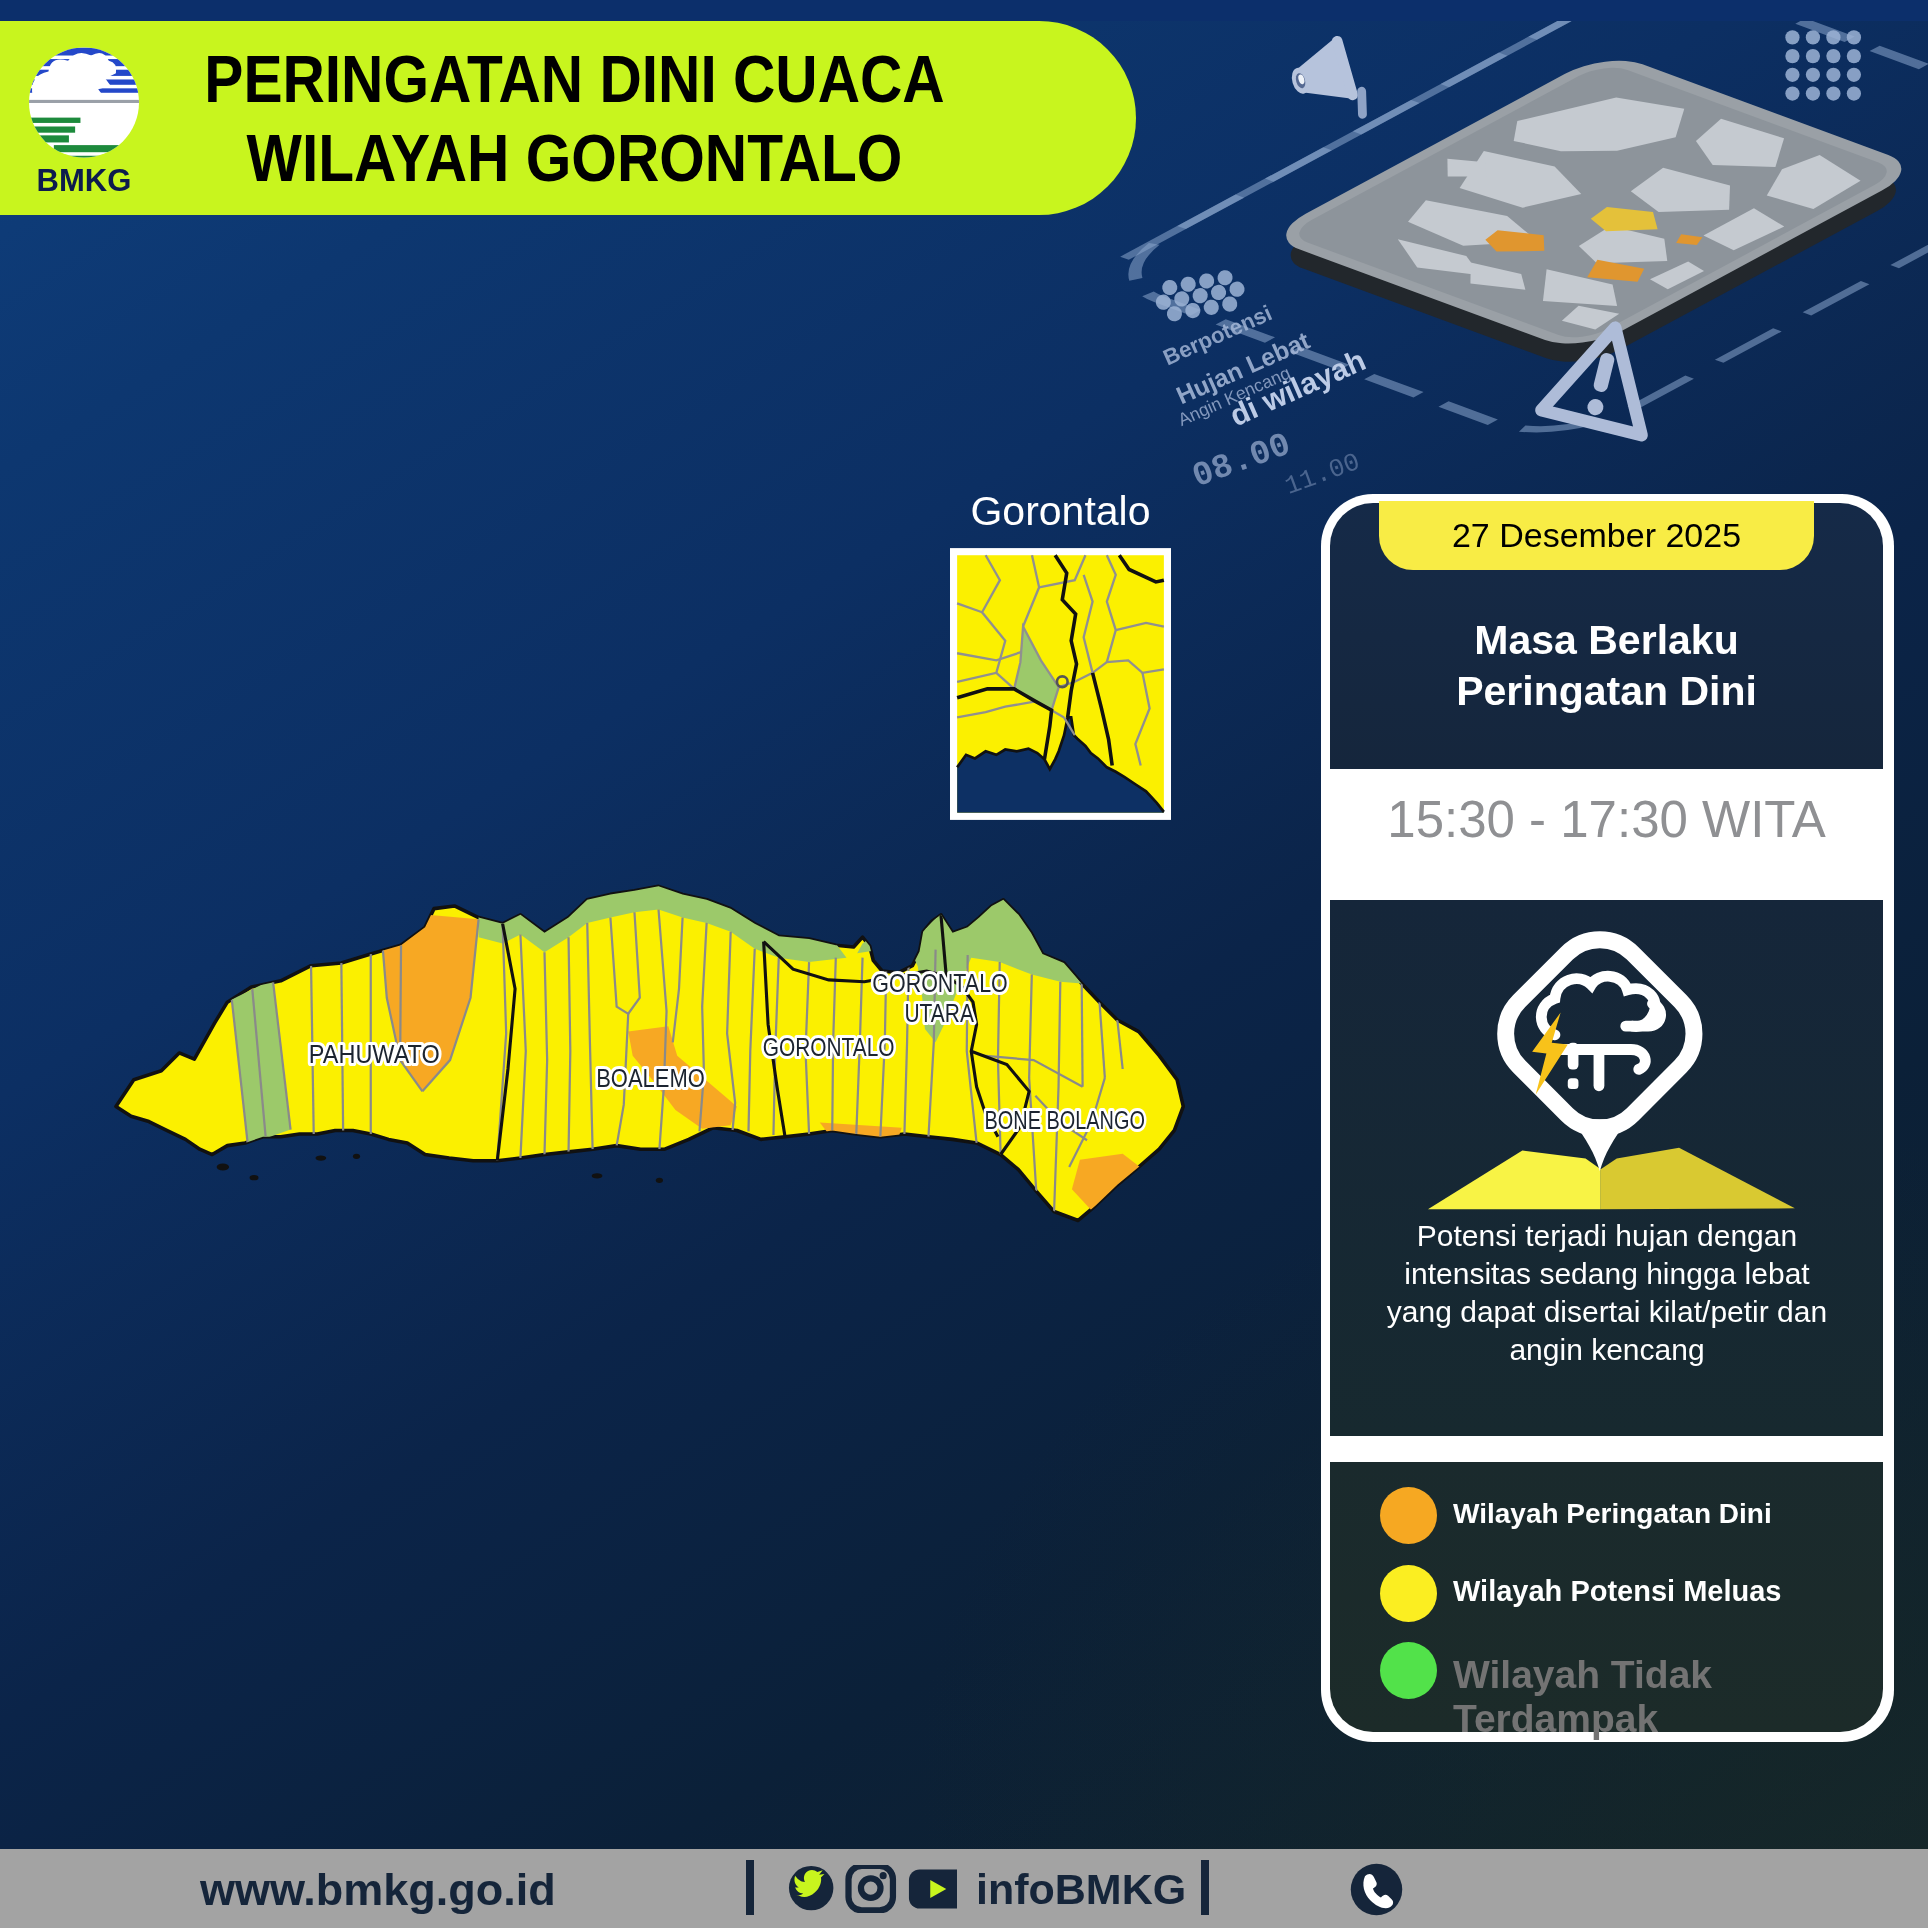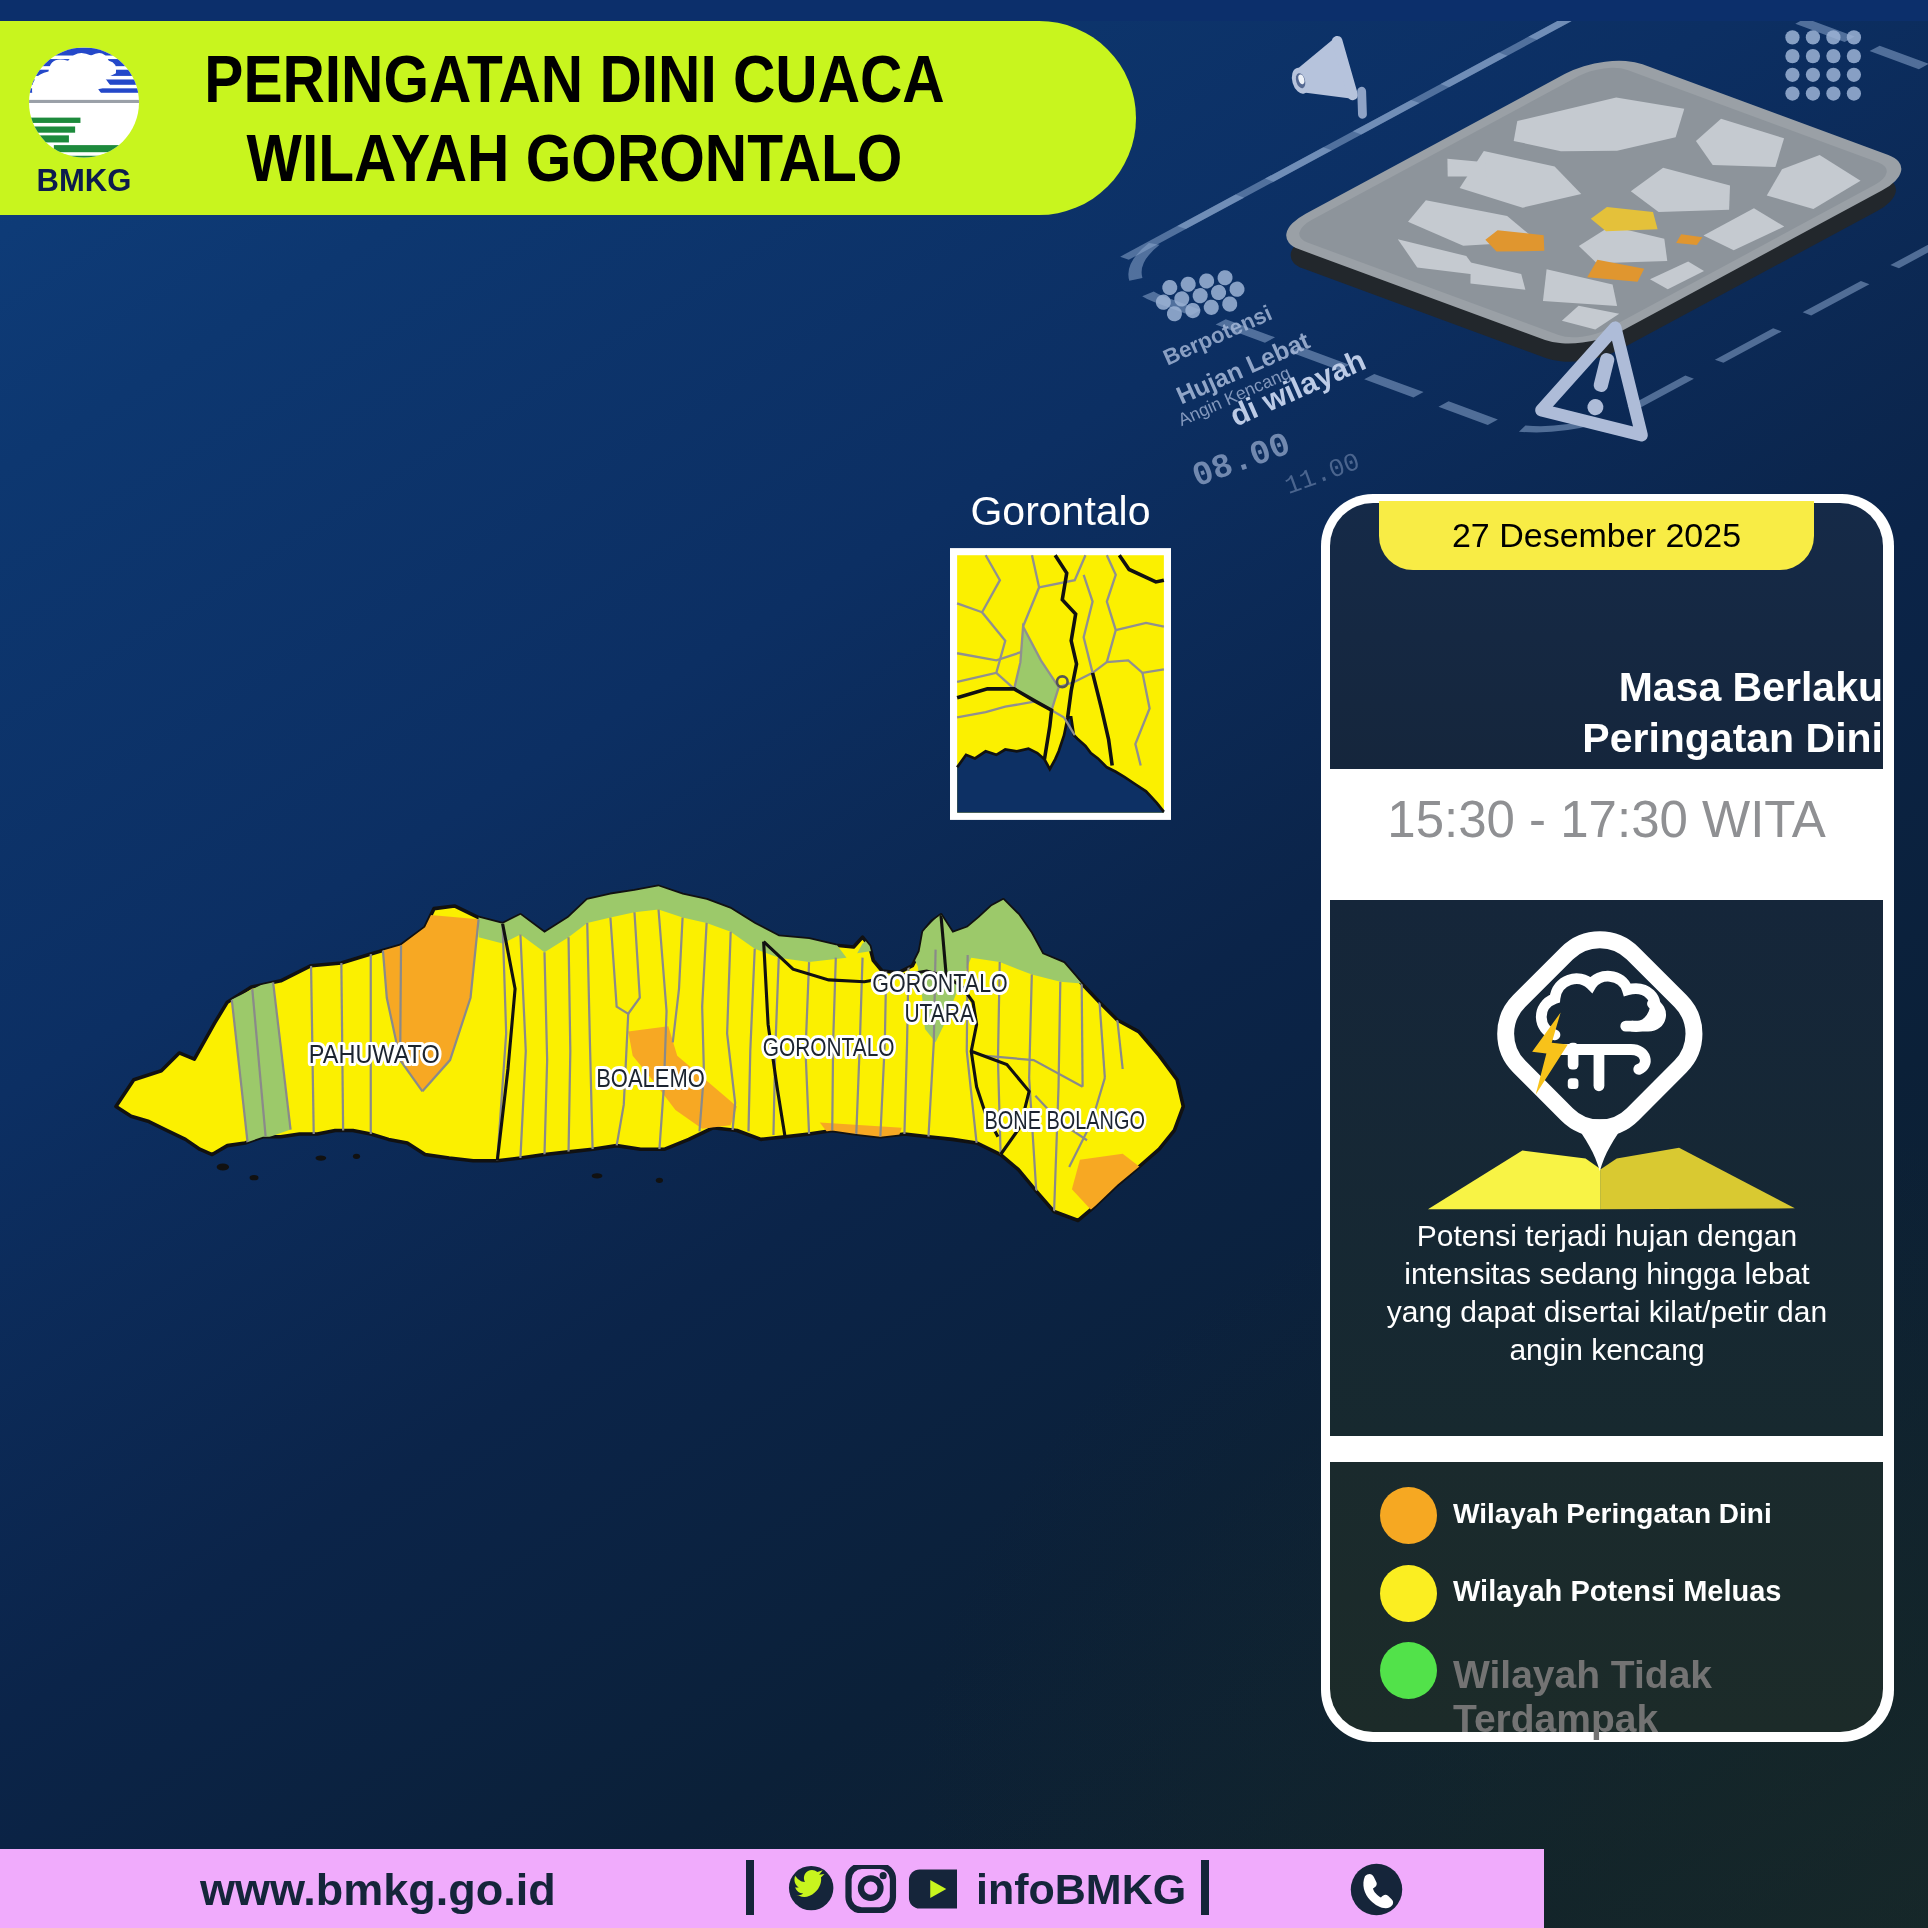--- a/index.html
+++ b/index.html
@@ -280,21 +280,21 @@
     <text x="1095" y="287" textLength="180" lengthAdjust="spacingAndGlyphs">BONE BOLANGO</text>
   </g>
 </svg>
 
 <div class="abs" style="left:1321px;top:494px;width:573px;height:1248px;background:#ffffff;border-radius:52px;"></div>
 
 <div class="abs" style="left:1330px;top:503px;width:553px;height:266px;background:linear-gradient(180deg,#152a48,#15263c);border-radius:43px 43px 0 0;"></div>
 
 <div class="abs" style="left:1379px;top:501px;width:435px;height:69px;background:#f8ec45;border-radius:0 0 34px 34px;display:flex;align-items:center;justify-content:center;font-size:34px;color:#000;">27 Desember 2025</div>
 
-<div class="abs" style="left:1330px;top:615px;width:553px;text-align:right;color:#ffffff;font-size:41px;line-height:1.24;font-weight:bold;margin-top:47px;">Masa Berlaku<br>Peringatan Dini</div>
+<div class="abs" style="left:1330px;top:615px;width:553px;text-align:center;color:#ffffff;font-size:41px;line-height:1.24;font-weight:bold;">Masa Berlaku<br>Peringatan Dini</div>
 
 <div class="abs" style="left:1330px;top:770px;width:553px;height:130px;background:#ffffff;">
   <div style="margin-top:19.6px;text-align:center;color:#8f9093;font-size:51px;">15:30 - 17:30 WITA</div>
 </div>
 
 <div class="abs" style="left:1330px;top:900px;width:553px;height:536px;background:linear-gradient(180deg,#15263a,#17292f);"></div>
 
 <svg class="abs" style="left:1330px;top:909px;" width="553" height="312" viewBox="0 0 621 350">
 
   <polygon points="110,337 216,271 287,280 304,292 304,337" fill="#f8f345"></polygon>
@@ -327,21 +327,21 @@
 <div class="abs" style="left:1453px;top:1498px;color:#fff;font-size:28px;font-weight:bold;">Wilayah Peringatan Dini</div>
 
 <div class="abs" style="left:1380px;top:1565px;width:57px;height:57px;border-radius:50%;background:#fbee21;"></div>
 
 <div class="abs" style="left:1453px;top:1575px;color:#fff;font-size:29px;font-weight:bold;">Wilayah Potensi Meluas</div>
 
 <div class="abs" style="left:1380px;top:1642px;width:57px;height:57px;border-radius:50%;background:#52e24a;"></div>
 
 <div class="abs" style="left:1453px;top:1653px;color:#737373;font-size:39px;font-weight:bold;">Wilayah Tidak Terdampak</div>
 
-<div class="abs" style="left:0;top:1849px;width:1544px;height:79px;background:#f0abfc;color:#15253a;font-weight:bold;font-size:45px;">
+<div class="abs" style="left:0;top:1849px;width:1928px;height:79px;background:#a3a3a3;color:#15253a;font-weight:bold;font-size:45px;">
 
   <div style="position:absolute;left:200px;top:15px;">www.bmkg.go.id</div>
 
   <div style="position:absolute;left:746px;top:10.7px;width:8px;height:55px;background:#15253a;"></div>
 
   <svg style="position:absolute;left:788px;top:16px;" width="169" height="48" viewBox="0 0 190 54">
 
     <g>
       <circle cx="26" cy="26" r="25" fill="#15253a"></circle>
       <path d="M13 35 C18 37 25 36 30 31 C36 26 38 18 37 14 L41 10 L35 11 L39 6 L33 8 C29 4 22 5 19 10 C17 14 18 17 19 19 C14 19 10 15 8 12 C6 17 8 23 12 25 C10 26 9 25 8 25 C9 29 13 32 17 32 C14 34 11 35 8 34 Z" fill="#c8f51e"></path>

